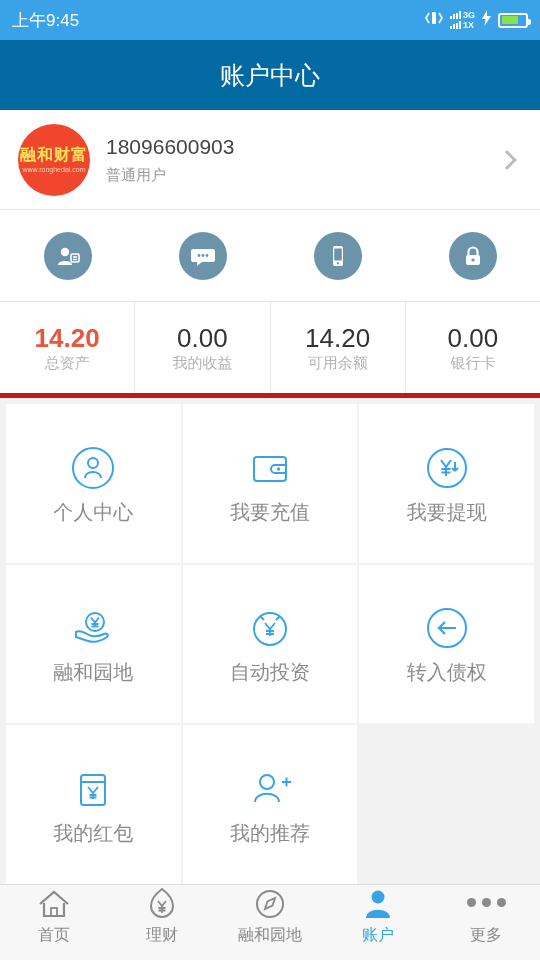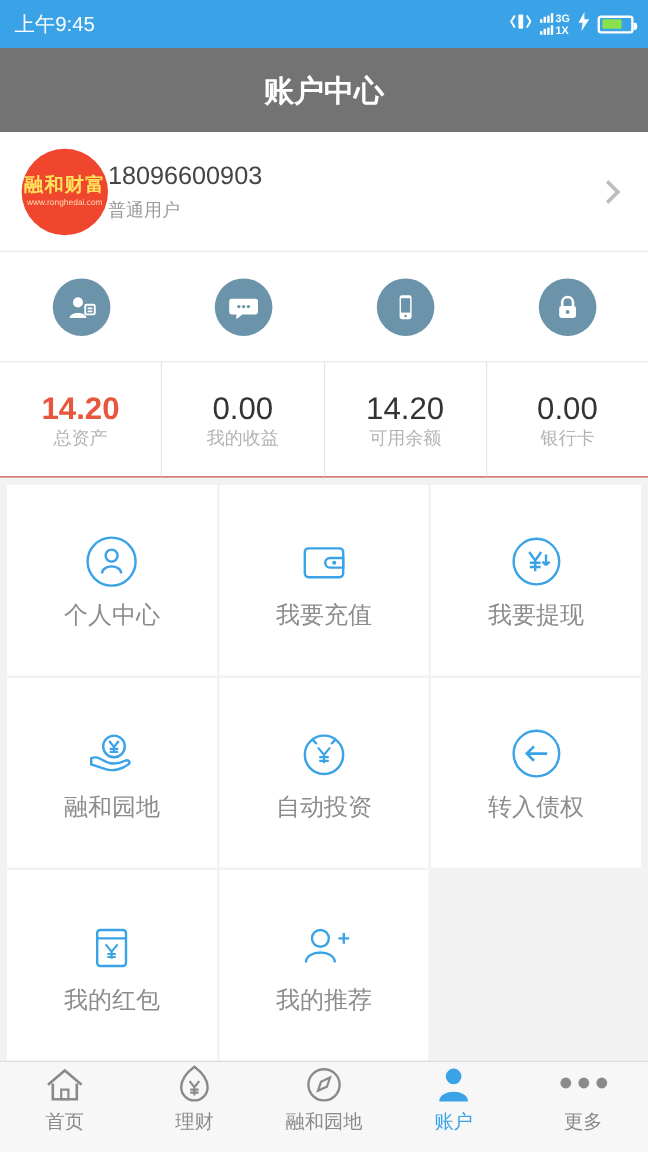--- a/index.html
+++ b/index.html
@@ -32,39 +32,39 @@
     position: relative; display: flex; align-items: center; padding: 1.5px;
   }
   .battery::after {
     content: ""; position: absolute; right: -5px; top: 4px;
     width: 3px; height: 6px; background: #fff; border-radius: 0 2px 2px 0;
   }
   .battery .fill { height: 100%; background: #8be04e; border-radius: 1px; }
 
   
   .titlebar {
-    height: 70px; background: #737373; color: #fff;
+    height: 70px; background: #0369a1; color: #fff;
     display: flex; align-items: center; justify-content: center;
-    font-size: 25px; flex: none; font-weight: bold;
+    font-size: 25px; flex: none;
   }
 
   
   .profile {
     height: 100px; background: #fff; display: flex; align-items: center;
     padding: 0 18px; border-bottom: 1px solid #e6e6e6; flex: none;
   }
   .avatar {
     width: 72px; height: 72px; border-radius: 50%;
     background: #f0462d; color: #ffd94a;
     display: flex; flex-direction: column; align-items: center; justify-content: center;
     flex: none; overflow: hidden;
   }
   .avatar .a1 { font-size: 16px; font-weight: bold; letter-spacing: 1px; line-height: 18px; color:#ffe45c; }
   .avatar .a2 { font-size: 7px; color: #ffd9b0; margin-top: 2px; }
-  .profile-text { flex: 1; }
+  .profile-text { flex: 1; margin-left: 16px; }
   .profile-phone { font-size: 21px; color: #444; }
   .profile-role { font-size: 15px; color: #9b9b9b; margin-top: 7px; }
   .chevron-right {
     width: 14px; height: 14px; border-top: 3px solid #bdbdbd; border-right: 3px solid #bdbdbd;
     transform: rotate(45deg); margin-right: 8px;
   }
 
   
   .iconrow {
     height: 92px; background: #fff; display: flex; align-items: center;
@@ -72,21 +72,21 @@
   }
   .iconrow .cell { flex: 1; display: flex; align-items: center; justify-content: center; }
   .circ {
     width: 48px; height: 48px; border-radius: 50%; background: #6b94ab;
     display: flex; align-items: center; justify-content: center;
   }
 
   
   .stats {
     height: 96px; background: #fff; display: flex; flex: none;
-    border-bottom: 1px solid #b91c1c;
+    border-bottom: 5px solid #b91c1c;
     justify-content: space-between;
   }
   .stat {
     flex: 1; display: flex; flex-direction: column; align-items: center; justify-content: center;
     border-right: 1px solid #e6e6e6;
   }
   .stat:last-child { border-right: none; }
   .stat .val { font-size: 26px; color: #333; }
   .stat.first .val { color: #e8563d; font-weight: bold; }
   .stat .lab { font-size: 15px; color: #b3b3b3; }

